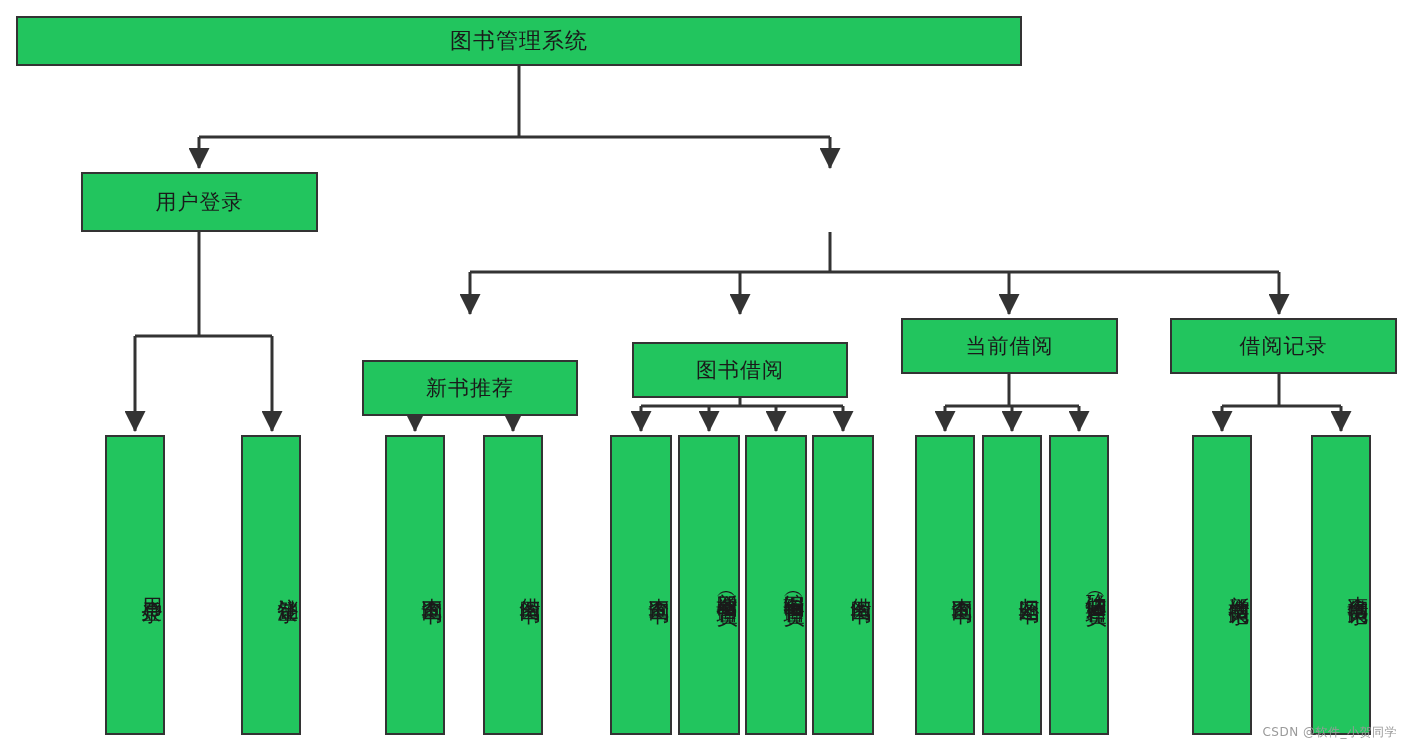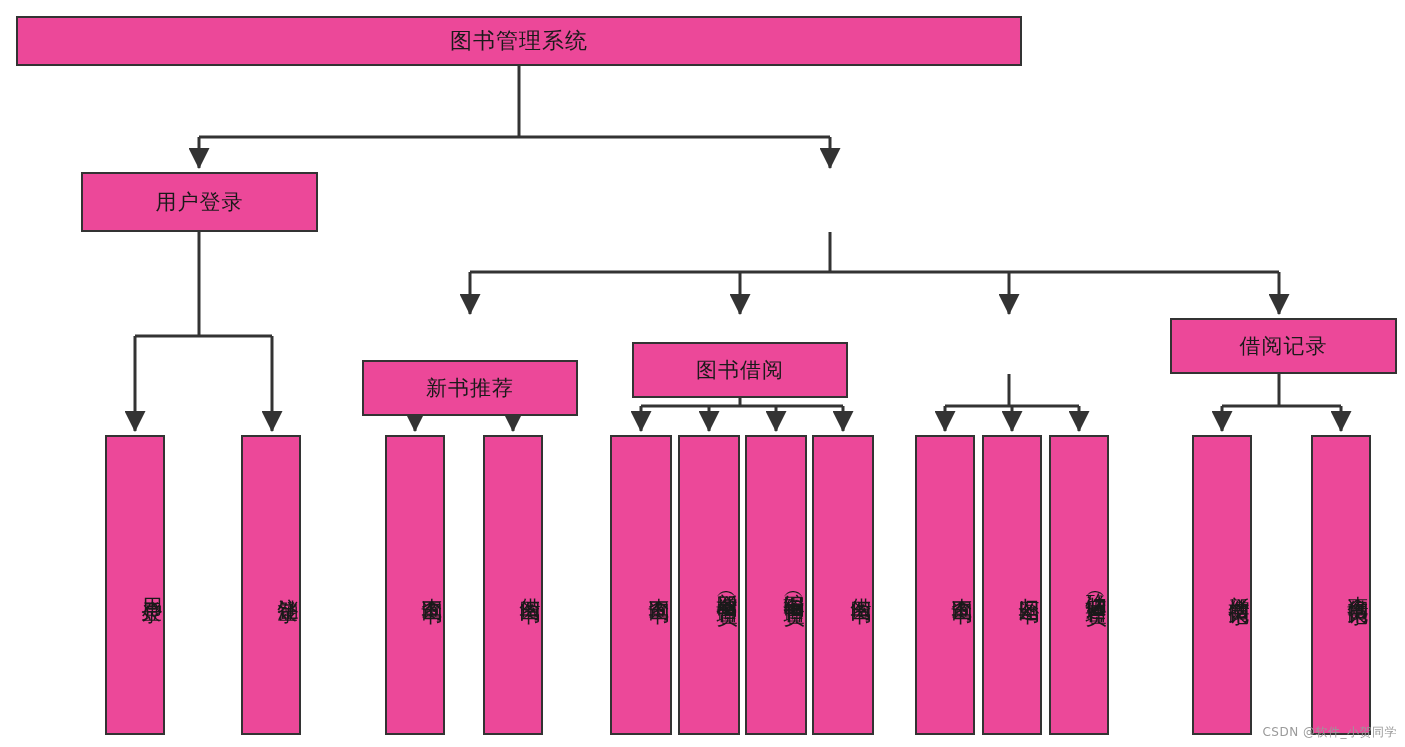--- a/index.html
+++ b/index.html
@@ -22,21 +22,21 @@
     position: absolute;
     left: 0;
     top: 0;
     width: 1405px;
     height: 747px;
   }
   .node {
     position: absolute;
     box-sizing: border-box;
     border: 2px solid #333333;
-    background: #ec4899;
+    background: #22c55e;
     display: flex;
     align-items: center;
     justify-content: center;
     color: #1a1a1a;
     line-height: 1.05;
   }
   .node.horiz {
     font-size: 21px;
     letter-spacing: 1px;
   }
@@ -142,20 +142,23 @@
   <div class="node horiz" style="left:81px; top:172px; width:237px; height:60px;">
     <span>用户登录</span>
   </div>
 
   <div class="node horiz" style="left:362px; top:318px; width:216px; height:56px;margin-top:42px;">
     <span>新书推荐</span>
   </div>
   <div class="node horiz" style="left:632px; top:318px; width:216px; height:56px;margin-top:24px;">
     <span>图书借阅</span>
   </div>
+  <div class="node horiz" style="left:901px; top:318px; width:217px; height:56px;">
+    <span>当前借阅</span>
+  </div>
   <div class="node horiz" style="left:1170px; top:318px; width:227px; height:56px;">
     <span>借阅记录</span>
   </div>
 
   <div class="node vert" style="left:105px; top:435px; width:60px; height:300px;">
     <span class="vtext">用户登录</span>
   </div>
   <div class="node vert" style="left:241px; top:435px; width:60px; height:300px;">
     <span class="vtext">注销登录</span>
   </div>

